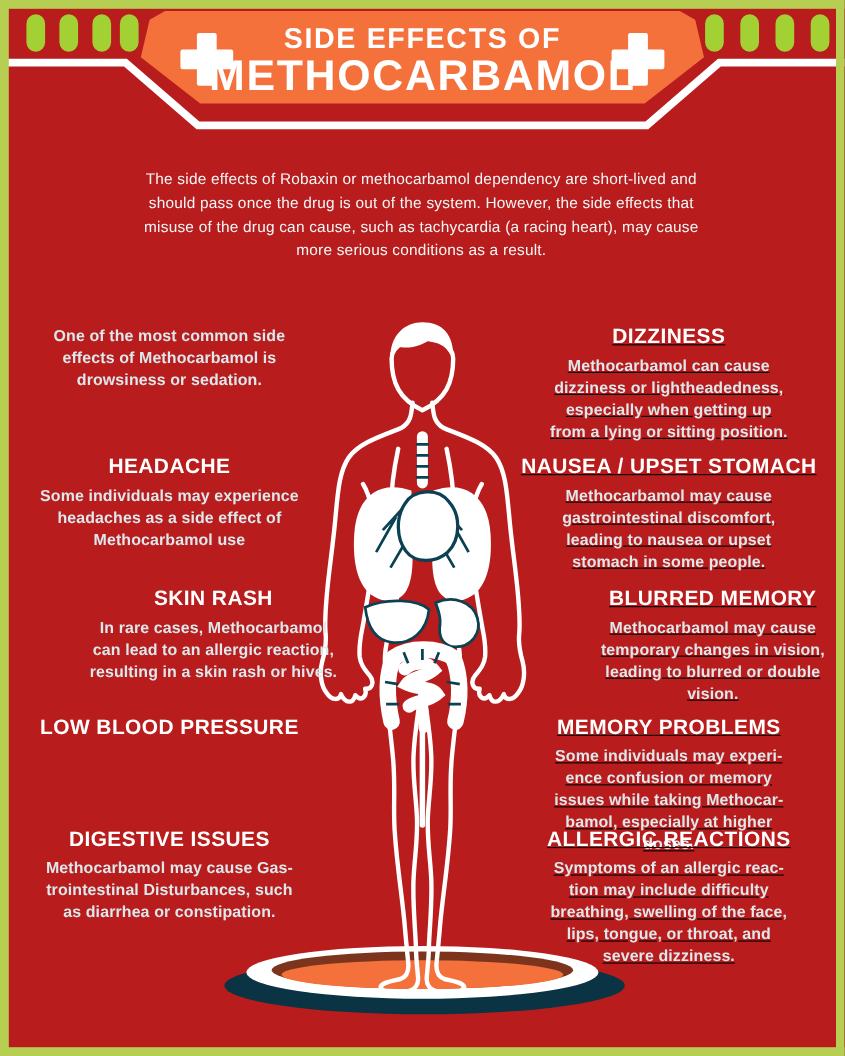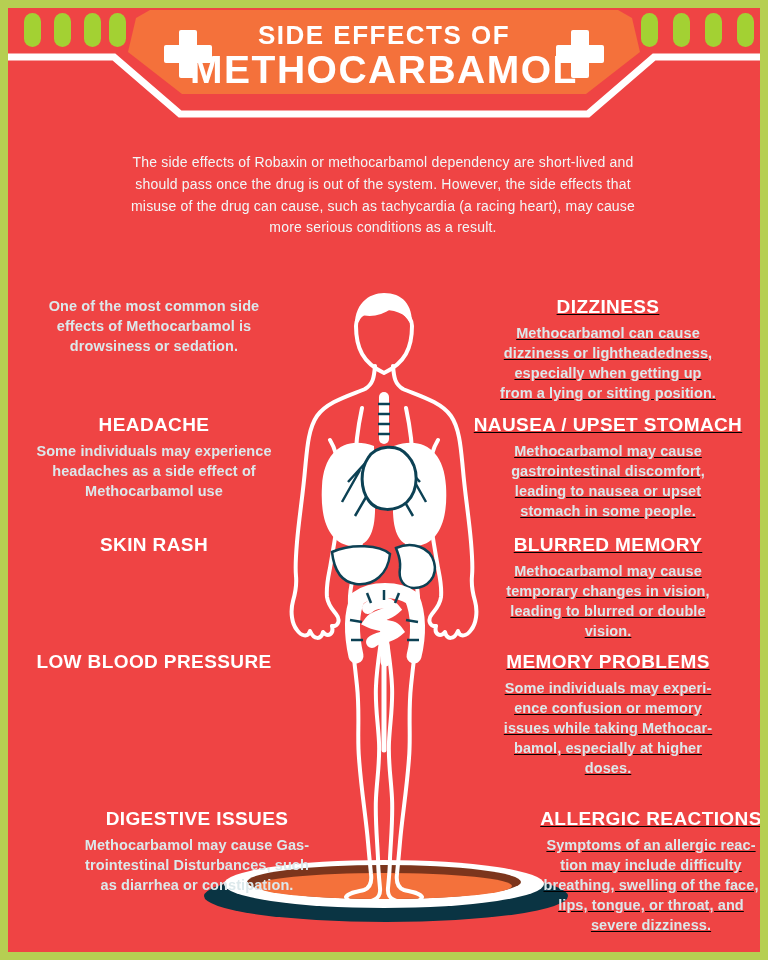--- a/index.html
+++ b/index.html
@@ -1,18 +1,18 @@
 <!DOCTYPE html>
 <html><head>
 <meta charset="utf-8">
 <style>
   html,body{margin:0;padding:0;background:#222;}
   .canvas{
     position:relative;width:768px;height:960px;overflow:hidden;
-    background:#ef4444;
+    background:#b91c1c;
     font-family:"Liberation Sans", sans-serif;
   }
   
   .frame-edge{position:absolute;background:#b6cf52;z-index:60;}
   .frame-top{top:0;left:0;width:768px;height:8px;}
   .frame-bottom{bottom:0;left:0;width:768px;height:8px;}
   .frame-left{top:0;left:0;width:8px;height:960px;}
   .frame-right{top:0;right:0;width:8px;height:960px;}
 
   .header-art{position:absolute;top:0;left:0;z-index:5;}
@@ -34,21 +34,21 @@
   .card h3{
     margin:0 0 5px 0;color:#ffffff;font-size:19px;font-weight:bold;
     letter-spacing:0.4px;white-space:nowrap;
   }
   .card p{
     margin:0;color:#dcE8eb;font-size:14.5px;font-weight:bold;line-height:1.38;
     white-space:pre-line;letter-spacing:0.1px;
   }
   .col-left{left:8px;width:292px;}
   .col-right{left:456px;width:304px;text-decoration:underline;}
-  .row1{top:296px;} .row2{top:414px;} .row3{top:534px;} .row4{top:651px;} .row5{top:808px;padding-left:43px;}
+  .row1{top:296px;} .row2{top:414px;} .row3{top:534px;margin-left:40px;} .row4{top:651px;} .row5{top:753px;}
 
   .platform-art{position:absolute;left:188px;top:842px;z-index:3;}
   .figure-art{position:absolute;left:272px;top:290px;z-index:4;}
 </style>
 </head>
 <body>
 
 <div class="canvas">
 
   <svg class="header-art" width="768" height="140" viewBox="0 0 768 140">
@@ -202,20 +202,23 @@
 drowsiness or sedation.</p>
   </div>
   <div class="card col-left row2">
     <h3>HEADACHE</h3>
     <p>Some individuals may experience
 headaches as a side effect of
 Methocarbamol use</p>
   </div>
   <div class="card col-left row3">
     <h3>SKIN RASH</h3>
+    <p>In rare cases, Methocarbamol
+can lead to an allergic reaction,
+resulting in a skin rash or hives.</p>
   </div>
   <div class="card col-left row4">
     <h3>LOW BLOOD PRESSURE</h3>
   </div>
   <div class="card col-left row5">
     <h3>DIGESTIVE ISSUES</h3>
     <p>Methocarbamol may cause Gas-
 trointestinal Disturbances, such
 as diarrhea or constipation.</p>
   </div>

